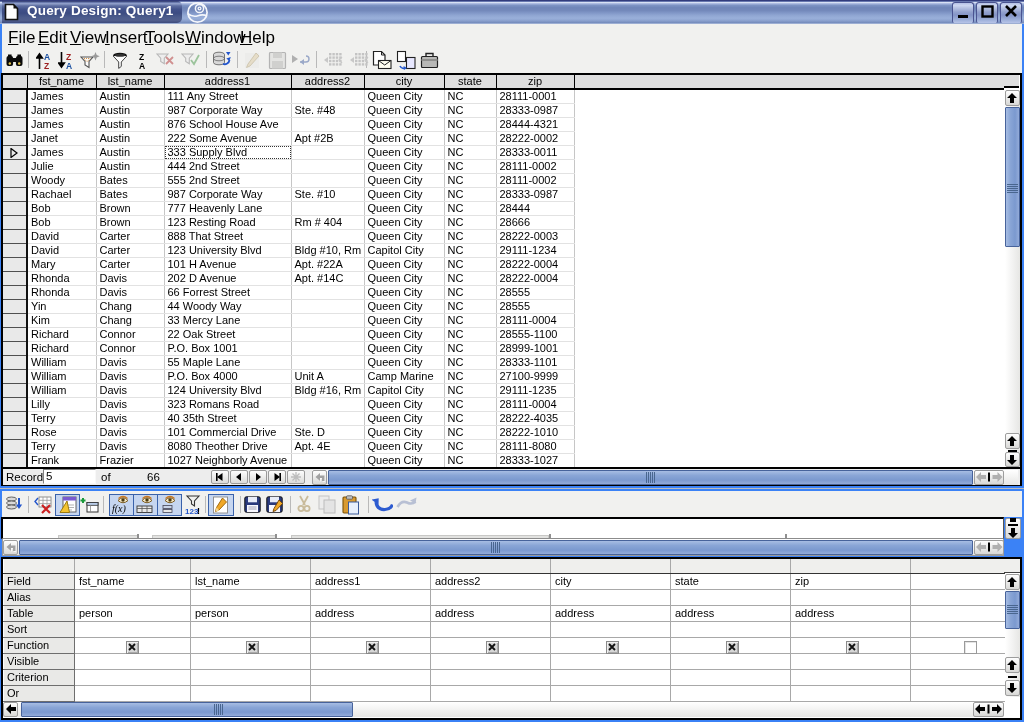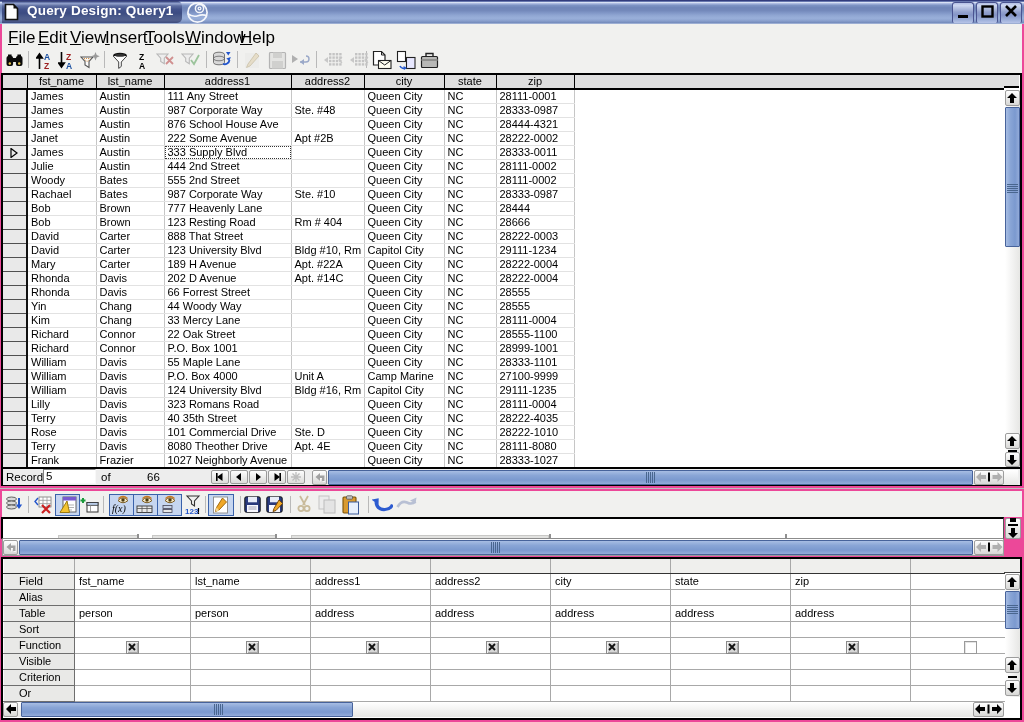--- a/index.html
+++ b/index.html
@@ -1,15 +1,15 @@
 <!DOCTYPE html>
 <html><head><meta charset="utf-8"><title>Query Design</title><style>
 *{margin:0;padding:0;box-sizing:border-box}
 html,body{width:1024px;height:722px;overflow:hidden;background:#f0f0ee}
-#win{position:absolute;left:0;top:0;width:1024px;height:722px;background:#ec4899;
+#win{position:absolute;left:0;top:0;width:1024px;height:722px;background:#3b82f6;
  font-family:"Liberation Sans",sans-serif;overflow:hidden;transform:translateZ(0)}
 .abs{position:absolute}
 #tbar{left:0;top:0;width:1024px;height:24px;
  background:linear-gradient(#323c7c 0%,#323c7c 4%,#7a8cc0 7%,#dde5f6 10%,#b2c0e4 14%,#7e94c4 22%,#7086b8 32%,#7489bb 44%,#849aca 56%,#92a8d4 66%,#99afda 76%,#8fa5d1 84%,#7d93c2 92%,#7088ba 96%,#cdd8ee 100%)}
 #tact{left:2px;top:1px;width:180px;height:22px;border-radius:0 5px 5px 0;
  background:linear-gradient(#2b3468 0%,#6c7cb0 7%,#93a2cc 12%,#5d6da0 22%,#41518a 38%,#3c4c82 55%,#4c5c8c 75%,#525f8d 88%,#3c4a7c 100%)}
 #ttext{left:27px;top:3px;font-size:13.5px;font-weight:bold;color:#fff;letter-spacing:.2px}
 .wbtn{top:2px;width:22px;height:21px;border:1px solid #4a5490;border-bottom:none;border-radius:3px 3px 2px 2px;
  background:linear-gradient(#b4c0e6 0%,#cdd7f0 12%,#93a2ce 45%,#8494c6 60%,#9fb1da 85%,#b7c4e8 100%)}
 #menubar{left:2px;top:24px;width:1020px;height:22px;background:#f1f1ef}
@@ -39,21 +39,21 @@
  background:repeating-linear-gradient(#49668f 0 1px,transparent 1px 2px)}
 .hgrip{position:absolute;width:9px;
  background:repeating-linear-gradient(90deg,#49668f 0 1px,transparent 1px 2px)}
 #recbar{left:3px;top:467px;width:1017px;height:18px;background:#ededed;border-top:2px solid #000}
 .rtxt{position:absolute;font-size:11.5px;color:#000}
 .navb{position:absolute;top:470px;width:18px;height:14px;border:1px solid #9a9a9a;border-radius:2px;background:linear-gradient(#fdfdfd,#dcdcda)}
 #mpane{left:1px;top:517px;width:1003px;height:22px;border:2px solid #000;border-bottom:1px solid #8c8c8c;border-right:1px solid #555;background:#fff}
 #qbox{left:1px;top:557px;width:1021px;height:163px;border:2px solid #000;background:#fff}
 #qt{position:absolute;left:3px;top:559px;width:1001px;font-size:11px}
 #qt td{overflow:hidden;white-space:nowrap;height:16px;line-height:15px;padding:0 0 0 4px;border-right:1px solid #a8a8a8;border-bottom:1px solid #a8a8a8;background:#fff}
-#qt td.lab{background:#e9e9e7;border-top:1px solid #fdfdfd;border-left:1px solid #fdfdfd;border-right:1px solid #6e6e6e;border-bottom:1px solid #6e6e6e;padding-left:15px}
+#qt td.lab{background:#e9e9e7;border-top:1px solid #fdfdfd;border-left:1px solid #fdfdfd;border-right:1px solid #6e6e6e;border-bottom:1px solid #6e6e6e;padding-left:3px}
 #qt tr.hd td{background:#efefed;border-bottom:1px solid #333;height:14px}
 #qt td.fill{border-right:none}
 .cb{position:absolute;width:13px;height:13px;background:#d6d6d6;border:1px solid #8a8a8a;box-shadow:inset 1px 1px 0 #efefef,inset -1px -1px 0 #aaaaaa}
 </style></head><body>
 <div id="win">
 <div class="abs" id="tbar"></div>
 <div class="abs" id="tact"></div>
 <svg class="abs" style="left:4px;top:3px" width="15" height="18" viewBox="0 0 15 18">
       <path d="M1.5 1.5 h8 l4 4 v11 h-12 z" fill="#fdfdfd" stroke="#111" stroke-width="1.6"></path>
       <path d="M9.5 1.5 l4 4 h-4 z" fill="#111"></path>
@@ -376,21 +376,21 @@
           <td>Bldg #10, Rm</td>
           <td>Capitol City</td>
           <td>NC</td>
           <td>29111-1234</td>
           <td class="fill"></td>
         </tr>
         <tr>
           <td class="sel"></td>
           <td>Mary</td>
           <td>Carter</td>
-          <td>189 H Avenue</td>
+          <td>101 H Avenue</td>
           <td>Apt. #22A</td>
           <td>Queen City</td>
           <td>NC</td>
           <td>28222-0004</td>
           <td class="fill"></td>
         </tr>
         <tr>
           <td class="sel"></td>
           <td>Rhonda</td>
           <td>Davis</td>

